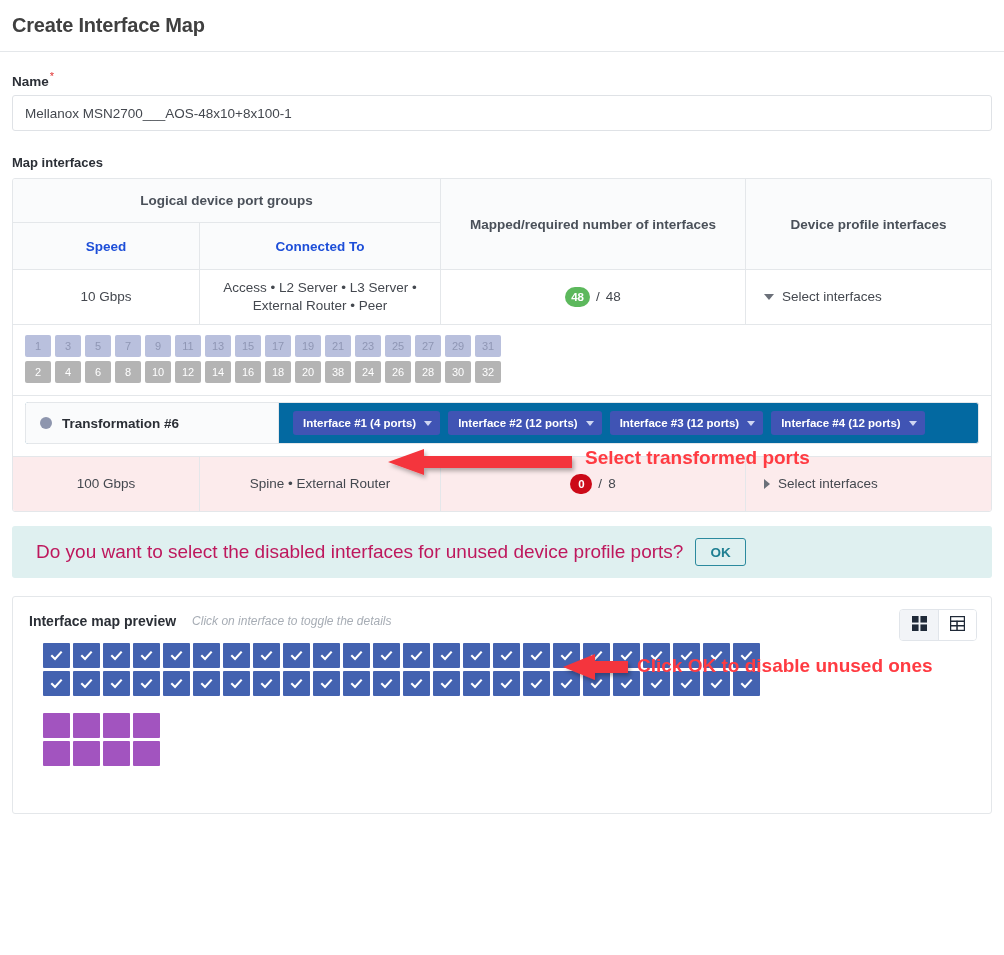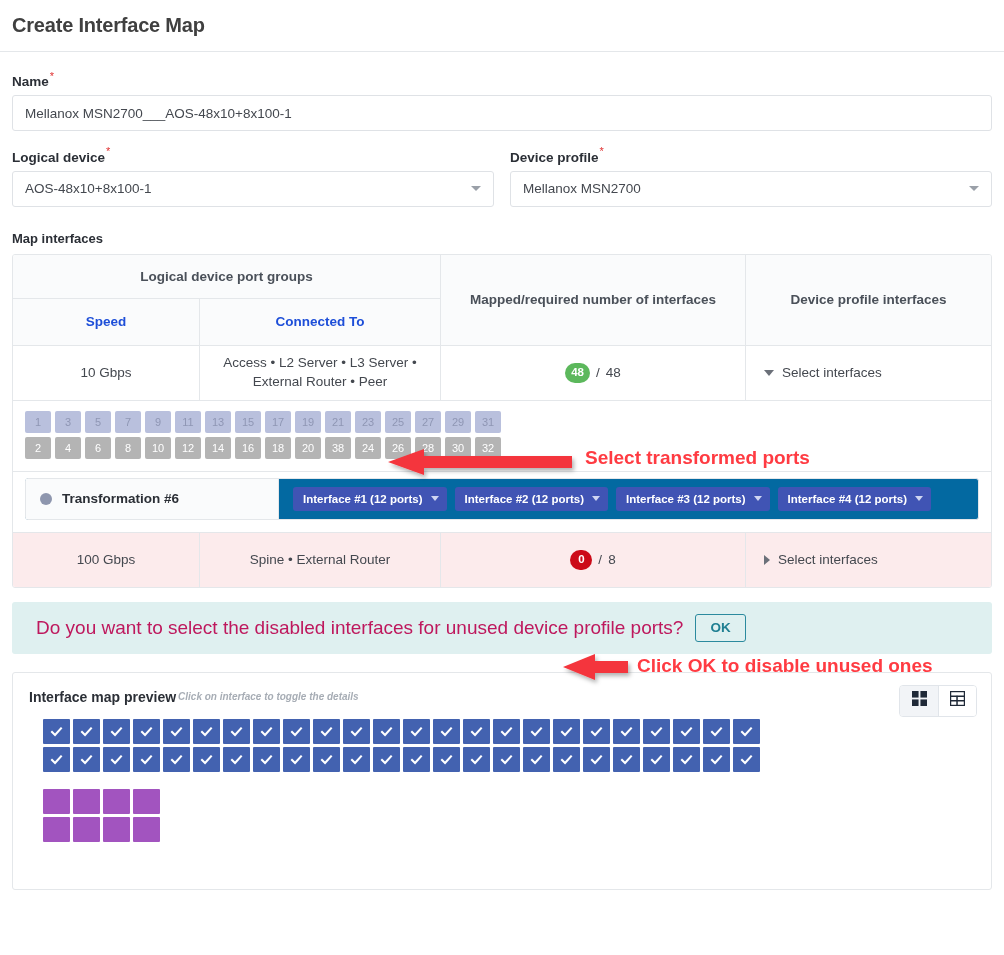--- a/index.html
+++ b/index.html
@@ -168,21 +168,21 @@
   }
 
   
   .preview {
     margin: 18px 12px 0 12px;
     border: 1px solid #e4e7ea; border-radius: 3px; background: #fff;
     height: 218px; position: relative;
   }
   .preview-head { display: flex; align-items: center; padding: 16px 16px 0 16px; }
   .preview-title { font-size: 14px; font-weight: bold; color: #2b2f36; }
-  .preview-hint { font-size: 10px; font-style: italic; color: #a7adb5; margin-left: 2px; font-weight: bold; }
+  .preview-hint { font-size: 12px; font-style: italic; color: #a7adb5; margin-left: 16px; }
   .view-toggle {
     position: absolute; right: 14px; top: 12px;
     display: flex; border: 1px solid #e1e5ea; border-radius: 4px; overflow: hidden;
   }
   .vt-btn {
     width: 38px; height: 30px; display: flex; align-items: center; justify-content: center;
     background: #fff; cursor: pointer;
   }
   .vt-btn.active { background: #f2f4f7; }
   .vt-btn + .vt-btn { border-left: 1px solid #e1e5ea; }
@@ -216,36 +216,20 @@
 
   <div class="form-area">
 
     <div>
       <span class="field-label">Name</span><span class="req">*</span>
       <div class="text-input">
         <span>Mellanox MSN2700___AOS-48x10+8x100-1</span>
       </div>
     </div>
 
-    <div class="row2">
-      <div>
-        <span class="field-label">Logical device</span><span class="req">*</span>
-        <div class="select-input">
-          <span>AOS-48x10+8x100-1</span>
-          <span class="caret-down"></span>
-        </div>
-      </div>
-      <div>
-        <span class="field-label">Device profile</span><span class="req">*</span>
-        <div class="select-input">
-          <span>Mellanox MSN2700</span>
-          <span class="caret-down"></span>
-        </div>
-      </div>
-    </div>
   </div>
 
   <div class="section-title">Map interfaces</div>
 
   <div class="map-table">
 
     <div class="mt-head-row">
       <div class="mt-group-head">
         <div class="mt-group-title">Logical device port groups</div>
         <div class="mt-sub">
@@ -313,21 +297,21 @@
     </div>
 
     <div class="transform-row">
       <div class="transform-box">
         <div class="tb-left">
           <span class="dot"></span>
           <span class="tb-title">Transformation #6</span>
         </div>
         <div class="tb-right" id="iface-btns">
             <div class="iface-btn">
-              <span>Interface #1 (12 ports)</span>
+              <span>Interface #1 (4 ports)</span>
               <span class="iface-caret"></span>
             </div>
             <div class="iface-btn">
               <span>Interface #2 (12 ports)</span>
               <span class="iface-caret"></span>
             </div>
             <div class="iface-btn">
               <span>Interface #3 (12 ports)</span>
               <span class="iface-caret"></span>
             </div>

